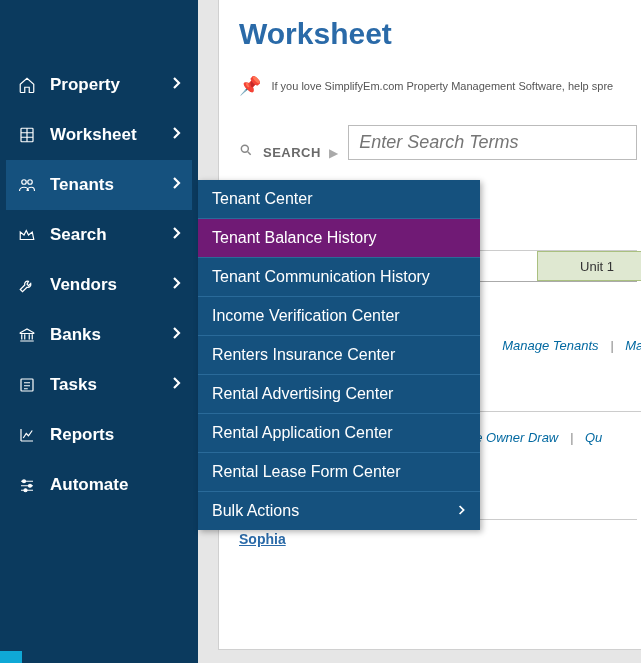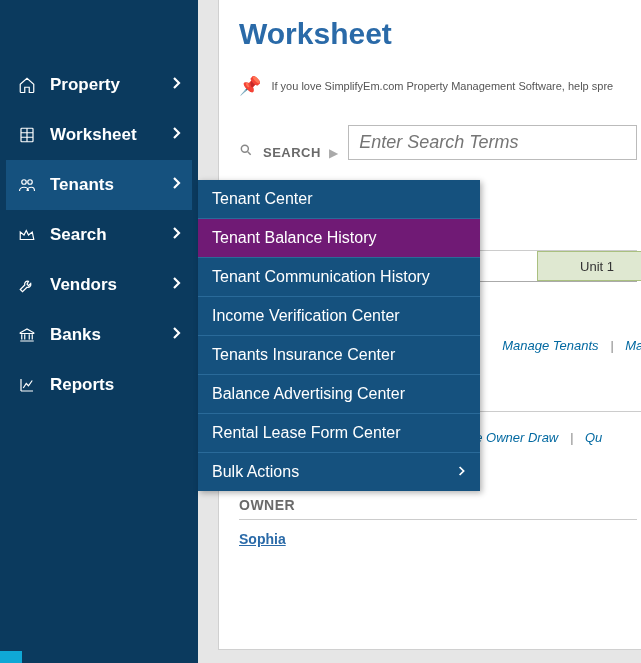--- a/index.html
+++ b/index.html
@@ -294,52 +294,80 @@
         </svg>
     </span>
     <span>Banks</span>
     <span class="chevron">
       <svg width="10" height="14" viewBox="0 0 10 14">
           <path d="M2 2l5 5-5 5"></path>
         </svg>
     </span>
   </div>
 
+  <div class="nav-item">
+    <span class="icon">
+      <svg width="18" height="18" viewBox="0 0 24 24">
+          <rect x="4" y="4" width="16" height="16" rx="1"></rect>
+          <path d="M8 9h8M8 13h8M8 17h5"></path>
+        </svg>
+    </span>
+    <span>Tasks</span>
+    <span class="chevron">
+      <svg width="10" height="14" viewBox="0 0 10 14">
+          <path d="M2 2l5 5-5 5"></path>
+        </svg>
+    </span>
+  </div>
 
   <div class="nav-item">
     <span class="icon">
       <svg width="18" height="18" viewBox="0 0 24 24">
           <path d="M4 20V4M4 20h16M7 16l4-6 3 3 5-7"></path>
         </svg>
     </span>
     <span>Reports</span>
   </div>
 
+  <div class="nav-item">
+    <span class="icon">
+      <svg width="18" height="18" viewBox="0 0 24 24">
+          <path d="M4 7h16M4 13h16M4 19h16"></path>
+          <circle cx="8" cy="7" r="2" fill="#fff"></circle>
+          <circle cx="16" cy="13" r="2" fill="#fff"></circle>
+          <circle cx="10" cy="19" r="2" fill="#fff"></circle>
+        </svg>
+    </span>
+    <span>Automate</span>
+  </div>
 
   <div class="bottom-indicator"></div>
 </div>
 
 <div class="submenu">
   <div class="submenu-item">
     <span>Tenant Center</span>
   </div>
   <div class="submenu-item hover">
     <span>Tenant Balance History</span>
   </div>
   <div class="submenu-item">
     <span>Tenant Communication History</span>
   </div>
   <div class="submenu-item">
     <span>Income Verification Center</span>
   </div>
   <div class="submenu-item">
-    <span>Tenants Insurance Center</span>
-  </div>
-  <div class="submenu-item">
-    <span>Balance Advertising Center</span>
+    <span>Renters Insurance Center</span>
+  </div>
+  <div class="submenu-item">
+    <span>Rental Advertising Center</span>
+  </div>
+  <div class="submenu-item">
+    <span>Rental Application Center</span>
   </div>
   <div class="submenu-item">
     <span>Rental Lease Form Center</span>
   </div>
   <div class="submenu-item">
     <span>Bulk Actions</span>
     <span>
       <svg width="8" height="12" viewBox="0 0 10 14" stroke="#fff" fill="none" stroke-width="2.2">
           <path d="M2 2l5 5-5 5"></path>
         </svg>

